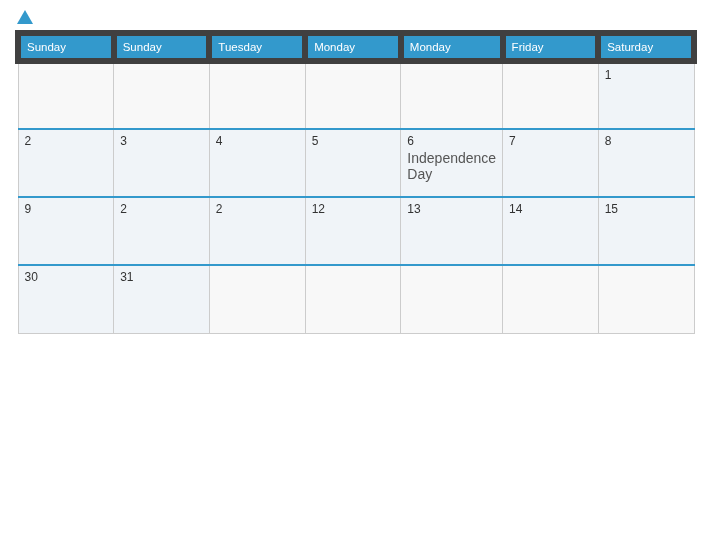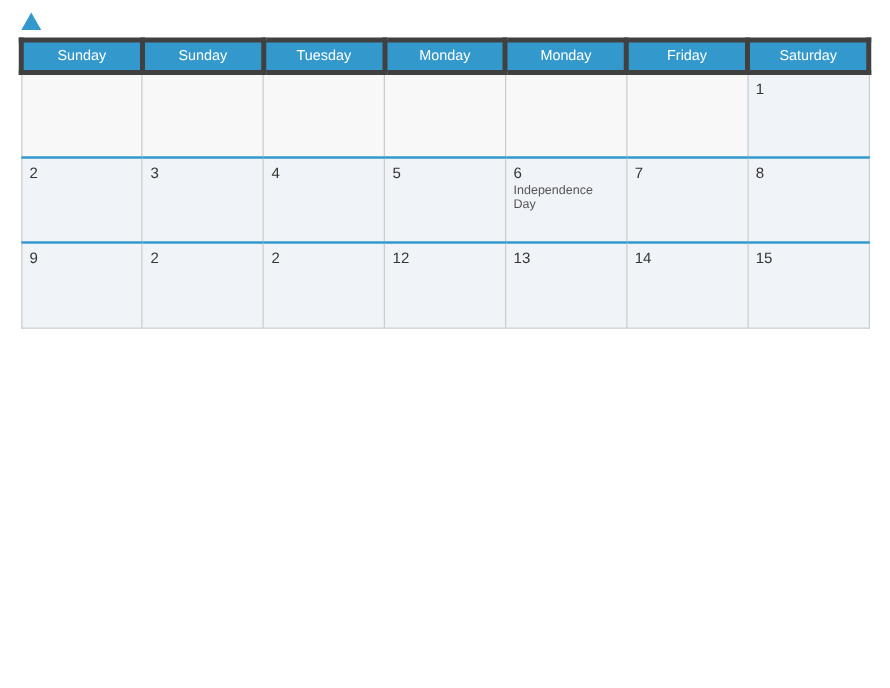--- a/index.html
+++ b/index.html
@@ -62,22 +62,22 @@
     .calendar {
       width: 100%;
       border-collapse: collapse;
     }
     .calendar thead tr th {
       background: #3399cc;
       color: #fff;
       font-size: 11.5px;
       font-weight: normal;
       padding: 5px 6px;
-      text-align: center;
-      border: 4px solid #404040;
+      text-align: left;
+      border: 6px solid #404040;
     }
     .calendar tbody tr td {
       background: #f0f4f8;
       vertical-align: top;
       padding: 4px 6px;
       height: 68px;
       border: 1px solid #ccc;
       border-top: 2px solid #3399cc;
       font-size: 12px;
       color: #333;
@@ -85,21 +85,21 @@
     }
     .calendar tbody tr td.empty {
       background: #f8f8f8;
     }
     .day-number {
       font-size: 12px;
       color: #333;
       display: block;
     }
     .event-label {
-      font-size: 10px;
+      font-size: 14px;
       color: #555;
       display: block;
       margin-top: 2px;
     }
   </style>
 </head>
 <body>
 
 <div class="page">
   <div class="header">
@@ -178,15 +178,28 @@
           <td>
             <span class="day-number">13</span>
           </td>
           <td>
             <span class="day-number">14</span>
           </td>
           <td>
             <span class="day-number">15</span>
           </td>
         </tr>
+        <tr>
+          <td>
+            <span class="day-number">30</span>
+          </td>
+          <td>
+            <span class="day-number">31</span>
+          </td>
+          <td class="empty"></td>
+          <td class="empty"></td>
+          <td class="empty"></td>
+          <td class="empty"></td>
+          <td class="empty"></td>
+        </tr>
       </tbody>
   </table>
 </div>
 
 </body></html>

